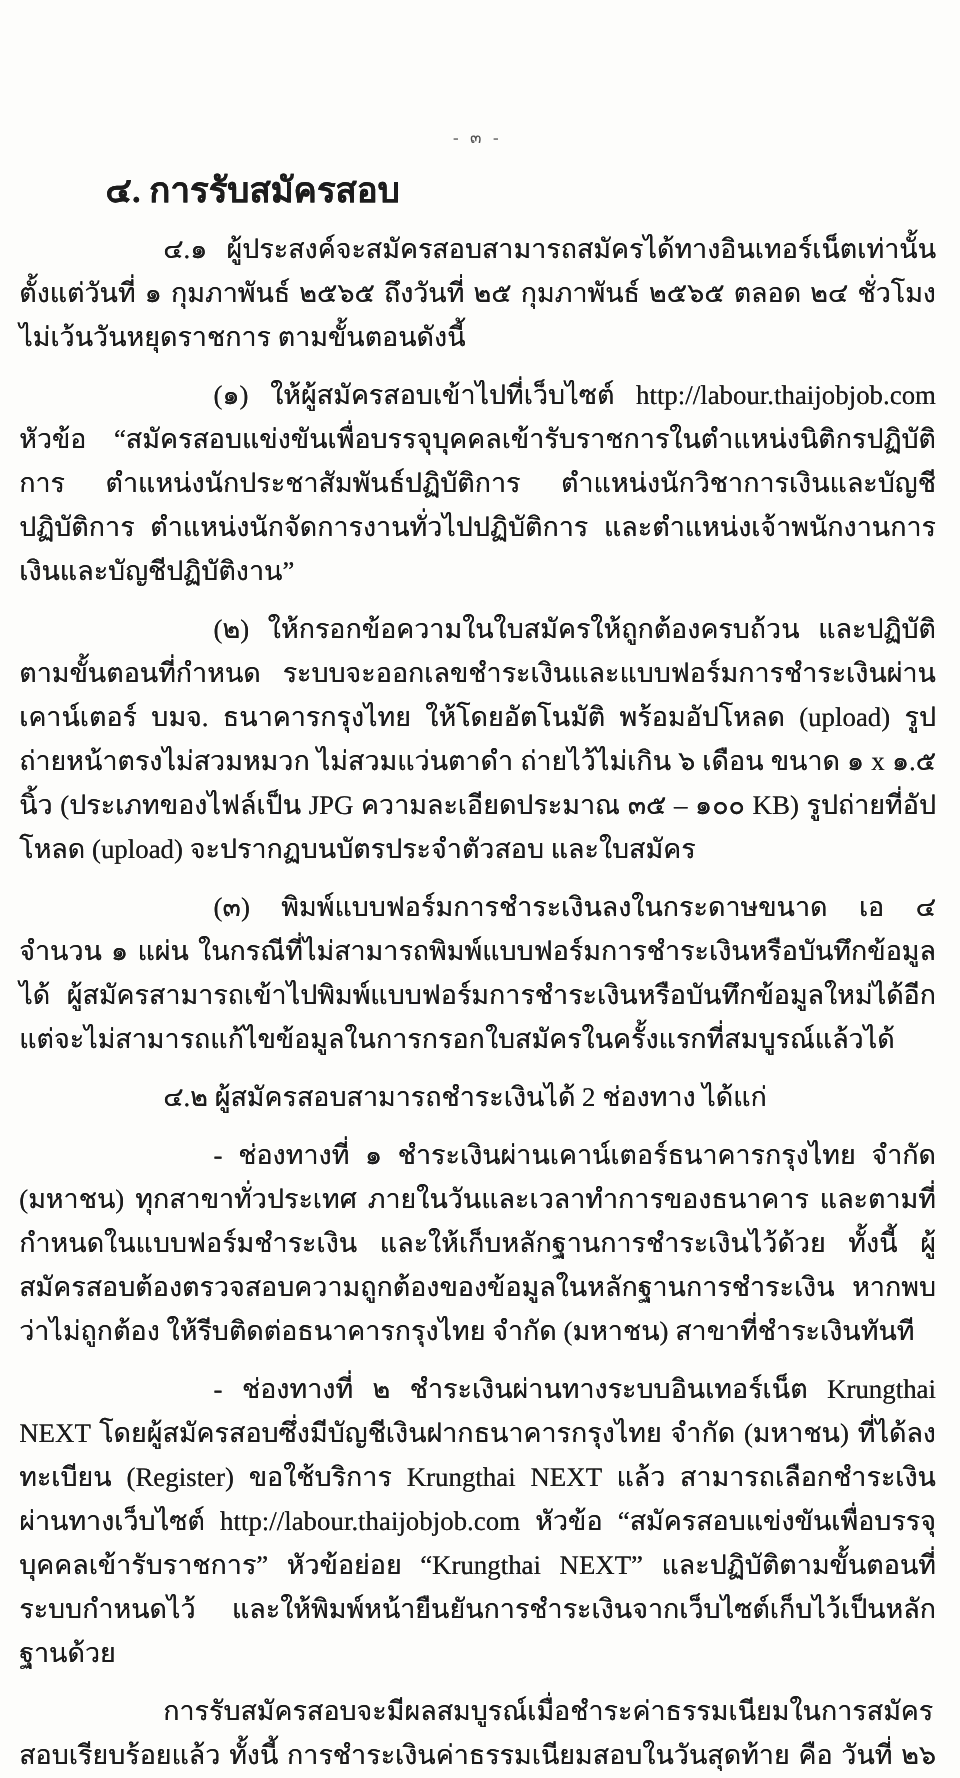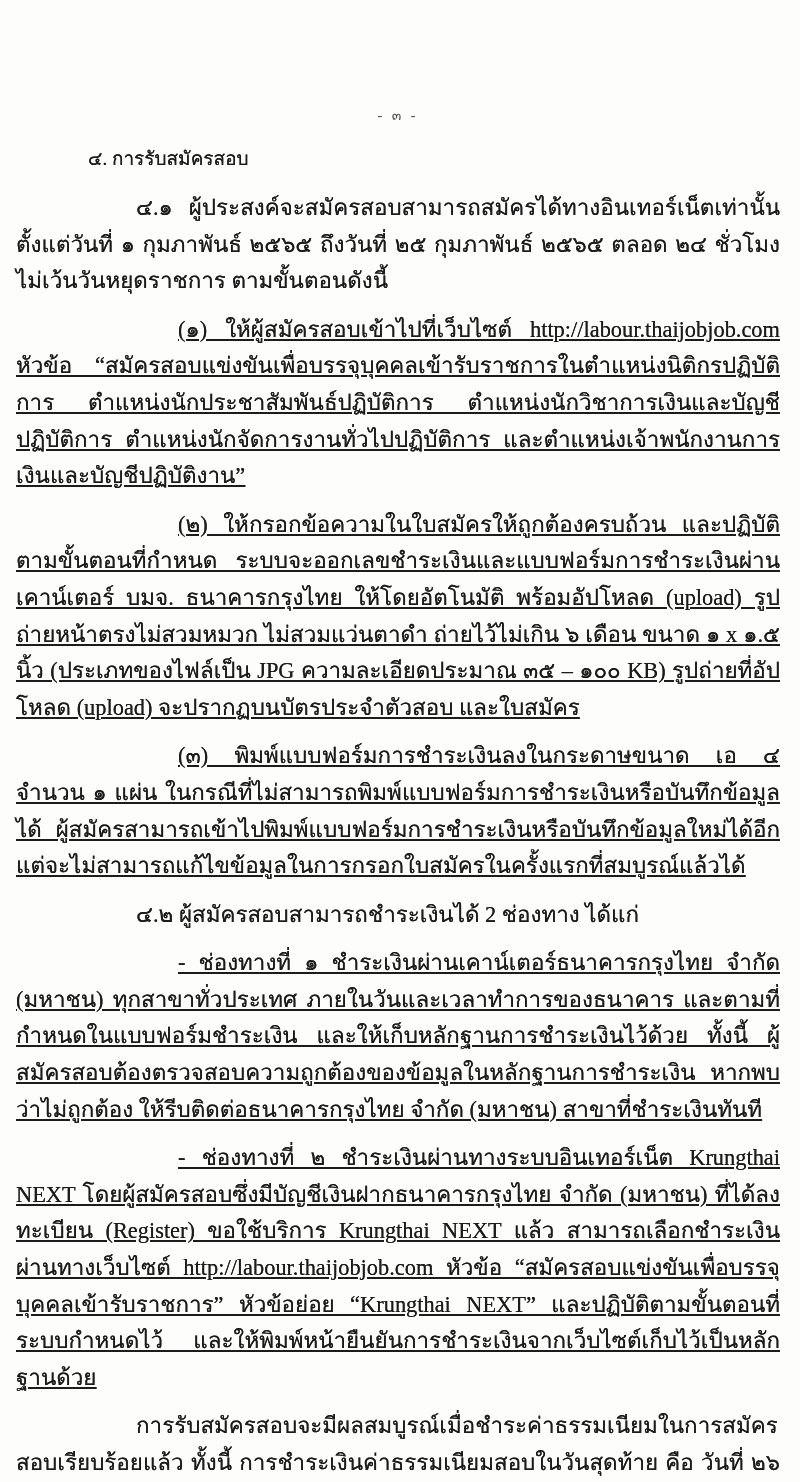--- a/index.html
+++ b/index.html
@@ -24,36 +24,36 @@
   .page-number {
     text-align: center;
     font-size: 14px;
     line-height: 16px;
     color: #4f4f4f;
     letter-spacing: 3px;
     margin: 0 0 16px 0;
   }
   .doc-heading {
     margin: 0 0 6px 84px;
-    font-size: 19px;
+    font-size: 29px;
     line-height: 38px;
-    font-weight: 400;
+    font-weight: 700;
     text-shadow: 0 0 0.3px #222;
   }
   .doc-body p {
     margin: 12px;
     font-size: 22.4px;
     line-height: 36.6px;
     text-align: justify;
     text-shadow: 0 0 0.35px #2a2a2a;
     word-break: normal;
   }
   
   .in1 { text-indent: 120px; }
-  .in2 { text-indent: 162px; text-decoration: underline; }
+  .in2 { text-indent: 162px; }
 </style>
 </head>
 <body>
 
 <div class="scan-page">
 
   <div class="page-number">- ๓ -</div>
 
   <div class="doc-heading">๔. การรับสมัครสอบ</div>
 

